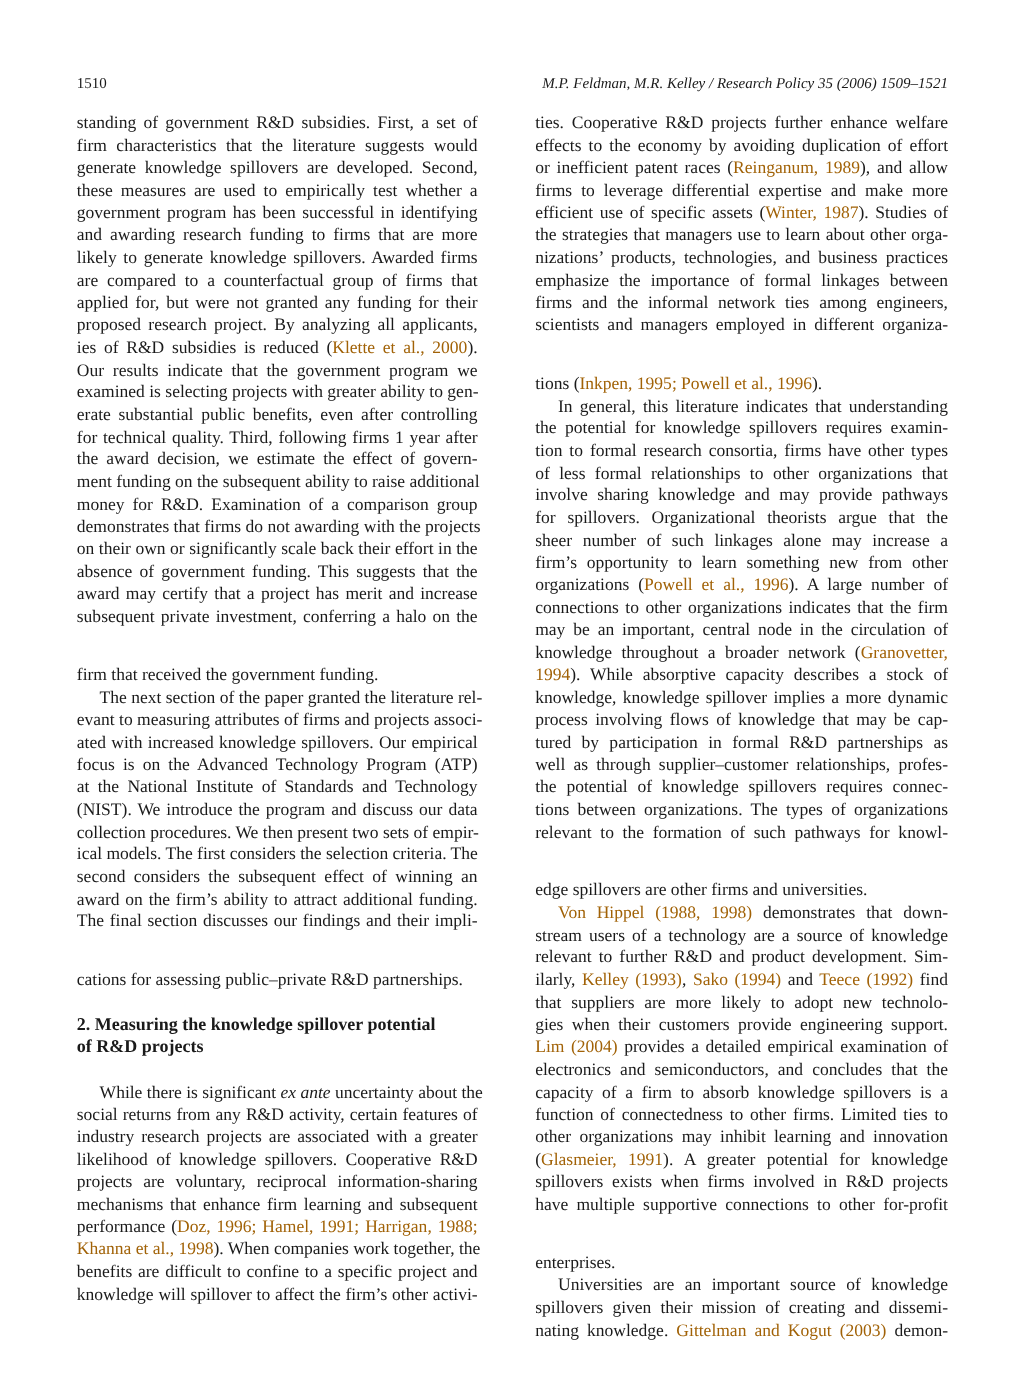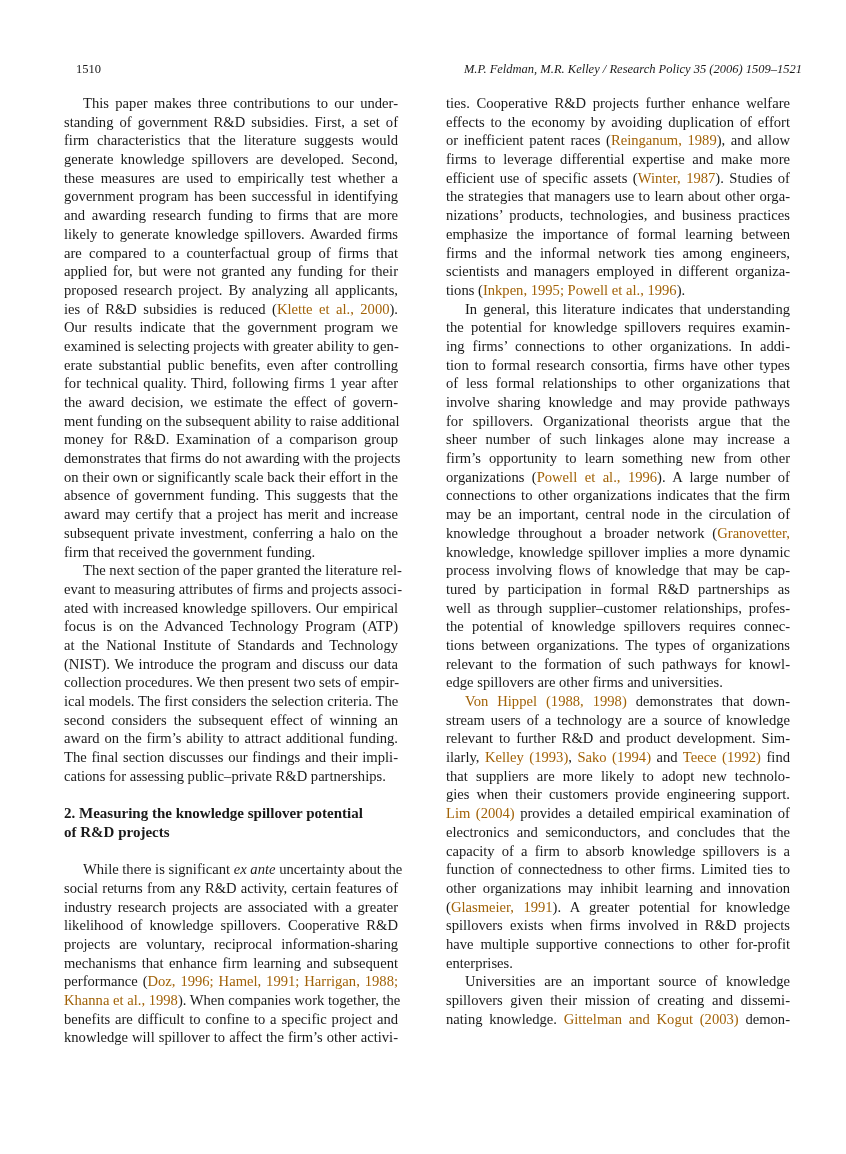--- a/index.html
+++ b/index.html
@@ -1,42 +1,41 @@
 <!DOCTYPE html>
 <html><head>
 <meta charset="utf-8">
 <style>
   html, body { margin:0; padding:0; background:#ffffff; }
   body { width:846px; height:1154px; position:relative; overflow:hidden;
          font-family:"Liberation Serif", "DejaVu Serif", serif; color:#1a1a1a; }
-  .header { position:absolute; top:62px; left:76px; width:726px; height:20px; font-size:12.5px; }
+  .header { position:absolute; top:62px; left:64px; width:726px; height:20px; font-size:12.5px; }
   .header .pageno { position:absolute; left:0; top:0; }
   .header .running { position:absolute; left:0; width:726px; top:0; text-align:right; font-style:italic; }
   .col { position:absolute; top:94px; width:334px; font-size:14.6px; }
   .col.left { left:64px; }
   .col.right { left:446px; width:344px; }
   .line { height:18.7px; line-height:18.7px; white-space:nowrap; text-align:justify; text-align-last:justify; overflow:visible; }
-  .line.last { text-align-last:left; }
+  .line.last { text-align-last:left;margin-top:30px; }
   .line.indent { text-indent:19px; }
   .cite { color:#a16207; }
   .gap { height:18.7px; }
   .heading { font-weight:bold; font-size:15px; line-height:18.7px; height:18.7px; white-space:nowrap; }
   em { font-style:italic;margin-top:39px; }
 </style>
 </head>
 <body>
 
 <div class="header">
   <span class="pageno">1510</span>
   <span class="running">M.P. Feldman, M.R. Kelley / Research Policy 35 (2006) 1509–1521</span>
 </div>
 
 <div class="col left">
   <div>
-    <div class="line indent">This paper makes three contributions to our under-</div>
     <div class="line">standing of government R&amp;D subsidies. First, a set of</div>
     <div class="line">firm characteristics that the literature suggests would</div>
     <div class="line">generate knowledge spillovers are developed. Second,</div>
     <div class="line">these measures are used to empirically test whether a</div>
     <div class="line">government program has been successful in identifying</div>
     <div class="line">and awarding research funding to firms that are more</div>
     <div class="line">likely to generate knowledge spillovers. Awarded firms</div>
     <div class="line">are compared to a counterfactual group of firms that</div>
     <div class="line">applied for, but were not granted any funding for their</div>
     <div class="line">proposed research project. By analyzing all applicants,</div>
@@ -94,40 +93,40 @@
 
 <div class="col right">
   <div>
     <div class="line">ties. Cooperative R&amp;D projects further enhance welfare</div>
     <div class="line">effects to the economy by avoiding duplication of effort</div>
     <div class="line"><span>or inefficient patent races (</span><a class="cite">Reinganum, 1989</a><span>), and allow</span></div>
     <div class="line">firms to leverage differential expertise and make more</div>
     <div class="line"><span>efficient use of specific assets (</span><a class="cite">Winter, 1987</a><span>). Studies of</span></div>
     <div class="line">the strategies that managers use to learn about other orga-</div>
     <div class="line">nizations’ products, technologies, and business practices</div>
-    <div class="line">emphasize the importance of formal learning between</div>
+    <div class="line">emphasize the importance of formal linkages between</div>
     <div class="line">firms and the informal network ties among engineers,</div>
     <div class="line">scientists and managers employed in different organiza-</div>
     <div class="line last"><span>tions (</span><a class="cite">Inkpen, 1995; Powell et al., 1996</a><span>).</span></div>
   </div>
 
   <div>
     <div class="line indent">In general, this literature indicates that understanding</div>
     <div class="line">the potential for knowledge spillovers requires examin-</div>
-    <div class="line">ing firms’ connections to other organizations. In addi-</div>
     <div class="line">tion to formal research consortia, firms have other types</div>
     <div class="line">of less formal relationships to other organizations that</div>
     <div class="line">involve sharing knowledge and may provide pathways</div>
     <div class="line">for spillovers. Organizational theorists argue that the</div>
     <div class="line">sheer number of such linkages alone may increase a</div>
     <div class="line">firm’s opportunity to learn something new from other</div>
     <div class="line"><span>organizations (</span><a class="cite">Powell et al., 1996</a><span>). A large number of</span></div>
     <div class="line">connections to other organizations indicates that the firm</div>
     <div class="line">may be an important, central node in the circulation of</div>
     <div class="line"><span>knowledge throughout a broader network (</span><a class="cite">Granovetter,</a></div>
+    <div class="line"><a class="cite">1994</a><span>). While absorptive capacity describes a stock of</span></div>
     <div class="line">knowledge, knowledge spillover implies a more dynamic</div>
     <div class="line">process involving flows of knowledge that may be cap-</div>
     <div class="line">tured by participation in formal R&amp;D partnerships as</div>
     <div class="line">well as through supplier–customer relationships, profes-</div>
     <div class="line">the potential of knowledge spillovers requires connec-</div>
     <div class="line">tions between organizations. The types of organizations</div>
     <div class="line">relevant to the formation of such pathways for knowl-</div>
     <div class="line last">edge spillovers are other firms and universities.</div>
   </div>
 

